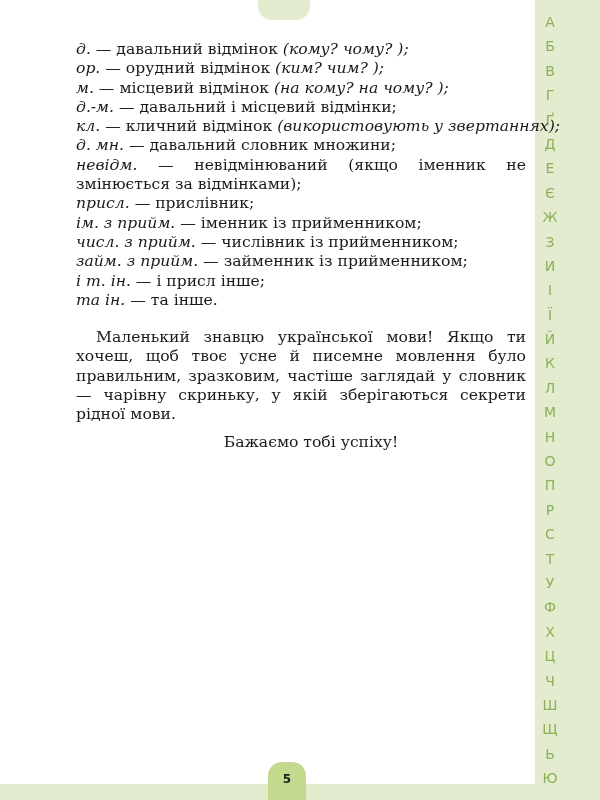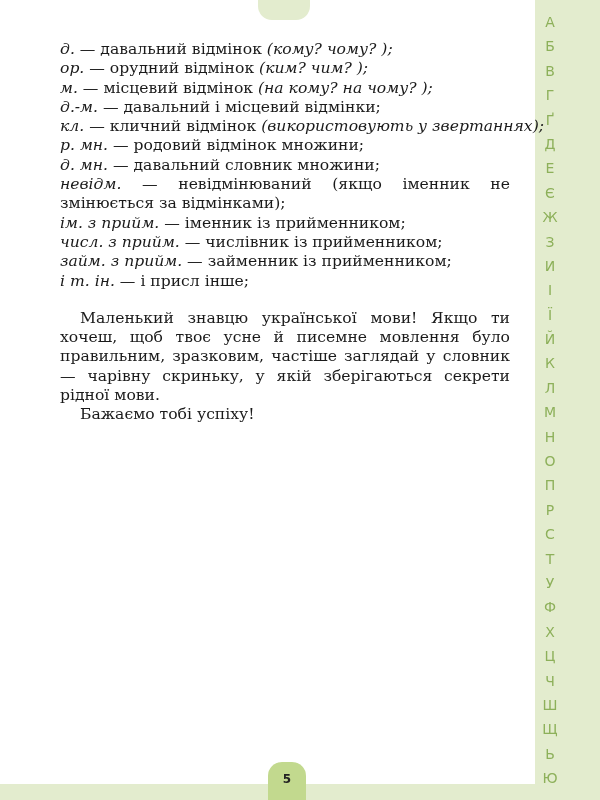--- a/index.html
+++ b/index.html
@@ -29,31 +29,31 @@
       background: #e3ecce;
     }
     .page-num {
       position: absolute; left: 268px; top: 762px; width: 38px; height: 38px;
       background: #c2d98e; border-radius: 14px 14px 0 0;
       text-align: center; line-height: 34px;
       font-family: "DejaVu Sans", "Liberation Sans", sans-serif;
       font-size: 12px; font-weight: bold; color: #222;
     }
     .content {
-      position: absolute; left: 60px; top: 40px; width: 450px;
+      position: absolute; left: 76px; top: 40px; width: 450px;
       font-size: 15.6px; line-height: 19.3px;
     }
     .line { white-space: nowrap; }
     .wrap { white-space: normal; text-align: justify; }
     .abbr { font-style: italic; }
     .q { font-style: italic; }
     .para {
       margin-top: 18px; text-indent: 20px; text-align: justify;
     }
-    .para2 { text-indent: 20px; }
+    .para2 { text-indent: 20px; text-align: center; }
   </style>
 </head>
 <body>
 
 <div class="top-tab"></div>
 
 <div class="alpha-bar"></div>
 <div class="alpha-list" id="alpha-list">
     <span>А</span>
     <span>Б</span>
@@ -90,26 +90,27 @@
     <span>Я</span>
   </div>
 
 <div class="content">
   <div id="abbr-list">
       <div class="line"><span class="abbr">д.</span><span> — </span><span>давальний відмінок </span><span class="q">(кому? чому? );</span></div>
       <div class="line"><span class="abbr">ор.</span><span> — </span><span>орудний відмінок </span><span class="q">(ким? чим? );</span></div>
       <div class="line"><span class="abbr">м.</span><span> — </span><span>місцевий відмінок </span><span class="q">(на кому? на чому? );</span></div>
       <div class="line"><span class="abbr">д.-м.</span><span> — </span><span>давальний і місцевий відмінки;</span><span class="q"></span></div>
       <div class="line"><span class="abbr">кл.</span><span> — </span><span>кличний відмінок </span><span class="q">(використовують у звертаннях);</span></div>
-      <div class="line"><span class="abbr">р. мн.</span><span> — </span><span>родовий відмінок множини;</span><span class="q"></span></div>
       <div class="line"><span class="abbr">д. мн.</span><span> — </span><span>давальний словник множини;</span><span class="q"></span></div>
       <div class="wrap"><span class="abbr">невідм.</span><span> — </span><span>невідмінюваний (якщо іменник не змінюється за відмінками);</span><span class="q"></span></div>
+      <div class="line"><span class="abbr">присл.</span><span> — </span><span>прислівник;</span><span class="q"></span></div>
       <div class="line"><span class="abbr">ім. з прийм.</span><span> — </span><span>іменник із прийменником;</span><span class="q"></span></div>
       <div class="line"><span class="abbr">числ. з прийм.</span><span> — </span><span>числівник із прийменником;</span><span class="q"></span></div>
       <div class="line"><span class="abbr">займ. з прийм.</span><span> — </span><span>займенник із прийменником;</span><span class="q"></span></div>
       <div class="line"><span class="abbr">і т. ін.</span><span> — </span><span>і присл інше;</span><span class="q"></span></div>
+      <div class="line"><span class="abbr">та ін.</span><span> — </span><span>та інше.</span><span class="q"></span></div>
     </div>
-  <p class="para" style="margin-bottom:0">Маленький знавцю української мови! Якщо ти хочеш, щоб твоє усне й писемне мовлення було правильним, зразковим, частіше заглядай у словник — чарівну скриньку, у якій зберігаються секрети рідної мови.</p>
+  <p class="para" style="margin-bottom:8px">Маленький знавцю української мови! Якщо ти хочеш, щоб твоє усне й писемне мовлення було правильним, зразковим, частіше заглядай у словник — чарівну скриньку, у якій зберігаються секрети рідної мови.</p>
   <p class="para2" style="margin:0">Бажаємо тобі успіху!</p>
 </div>
 
 <div class="bottom-bar"></div>
 <div class="page-num">5</div>
 
 </body></html>

